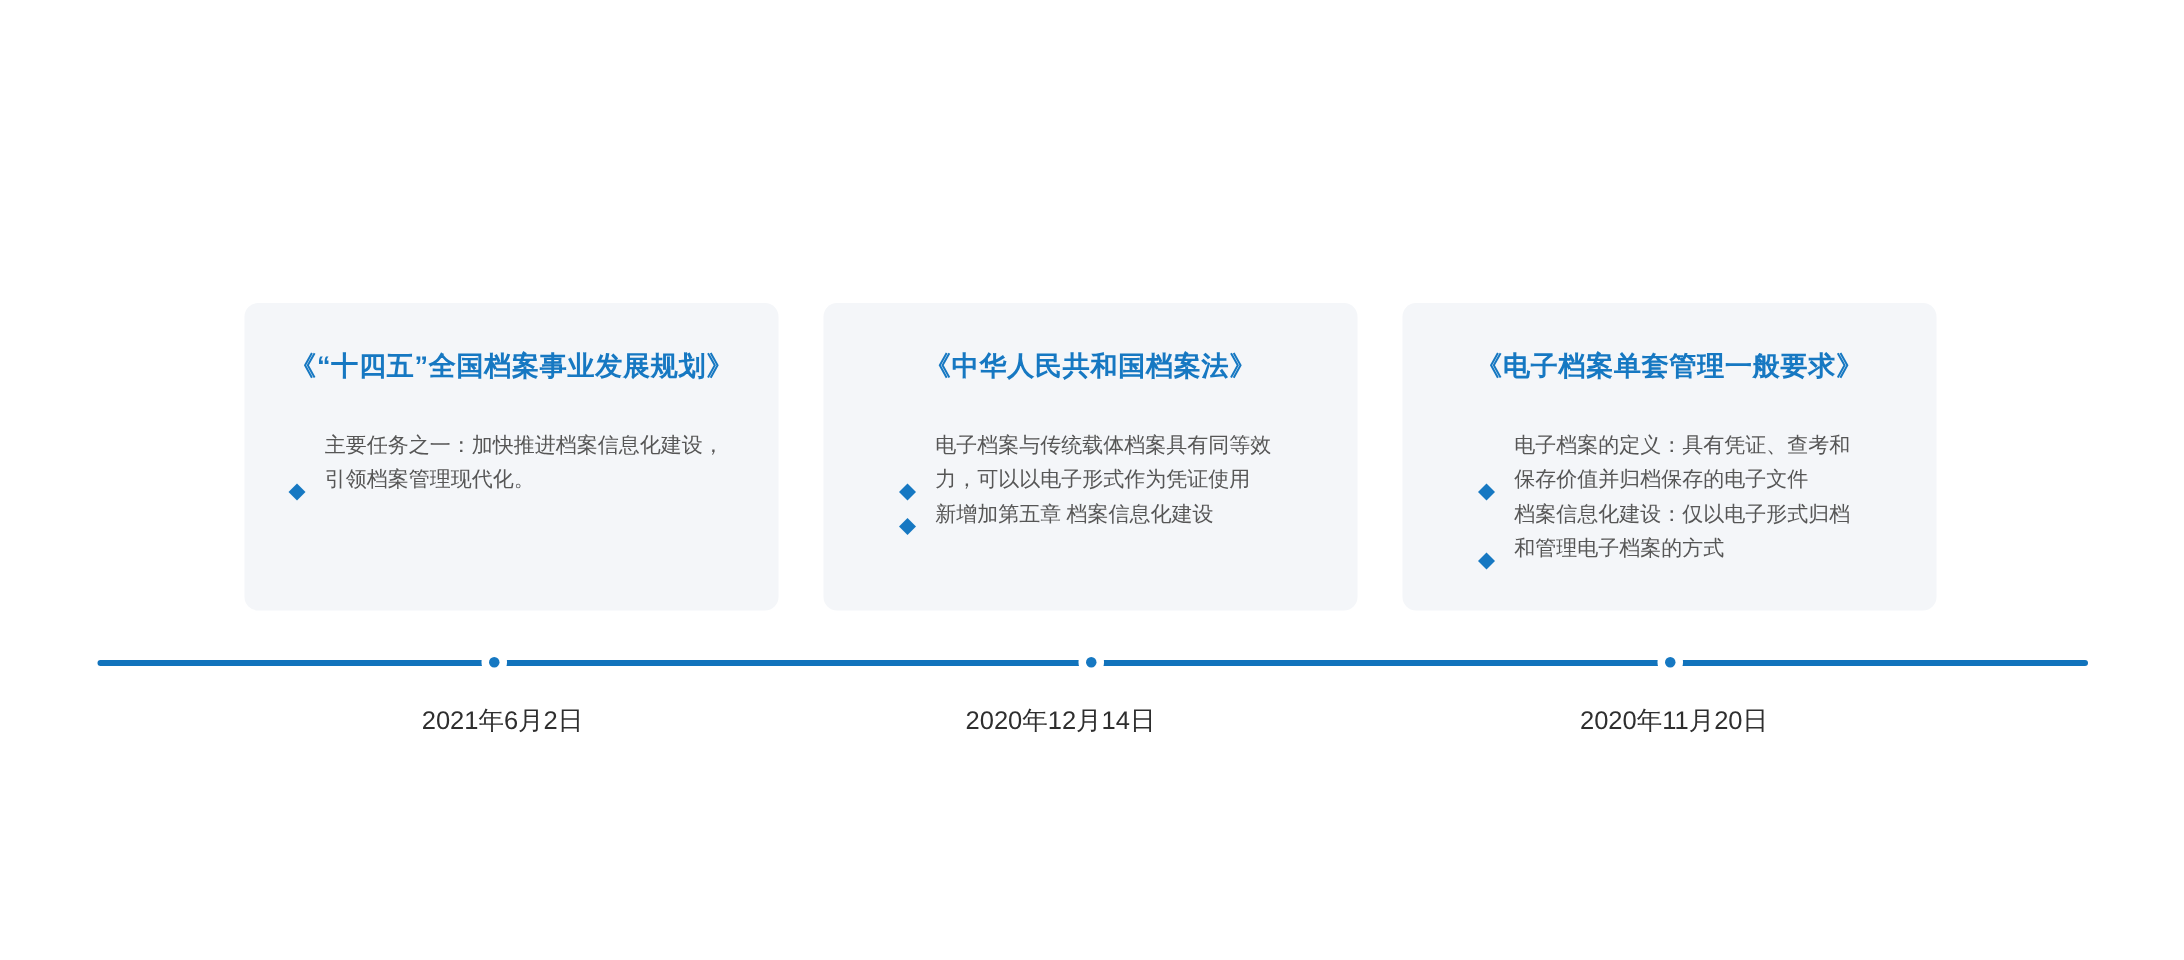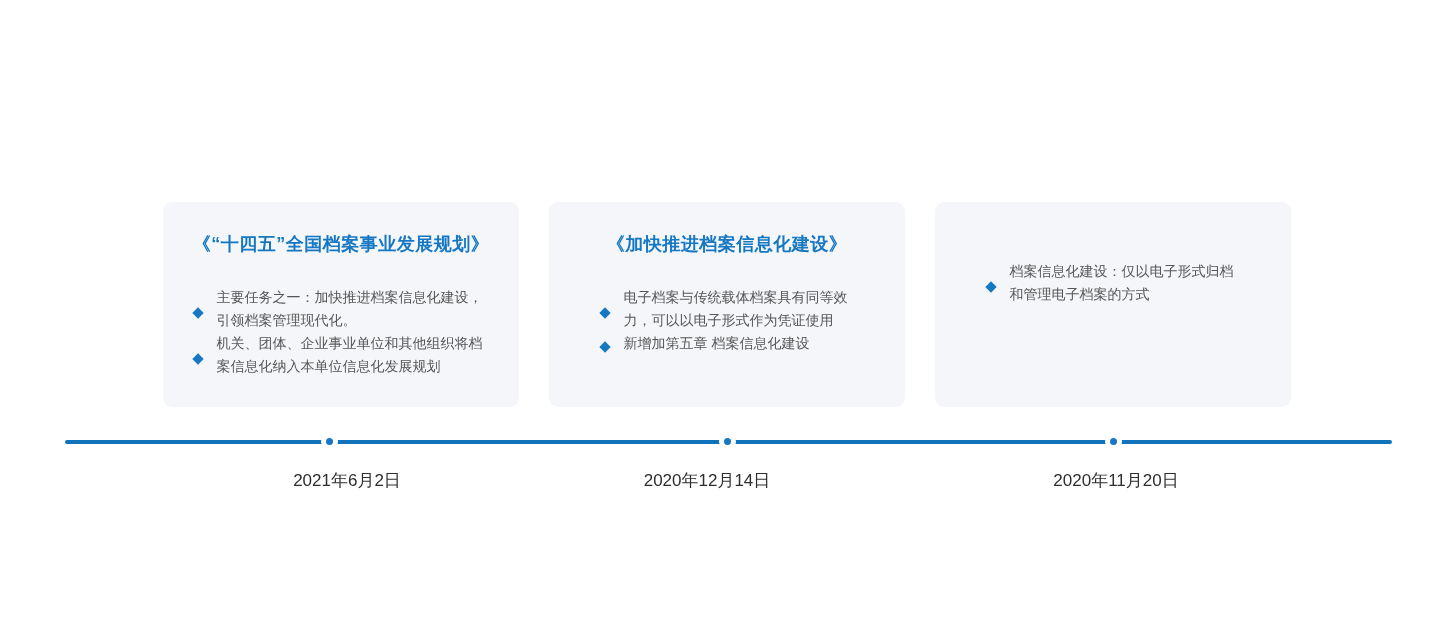--- a/index.html
+++ b/index.html
@@ -42,21 +42,22 @@
     letter-spacing: 0.5px;
   }
   .bullets {
     list-style: none;
     margin: 29px auto 0 auto;
     padding: 0;
     width: fit-content;
   }
   .bullet {
     display: flex;
-    align-items: center;
+    align-items: flex-end;
+    font-family: Liberation Serif, serif;
   }
   .diamond {
     flex: 0 0 auto;
     width: 8px;
     height: 8px;
     margin-top: 7px;
     margin-right: 6px;
     background: #1678c2;
     transform: rotate(45deg);
   }
@@ -95,61 +96,62 @@
 
   .timeline-date {
     position: absolute;
     top: 471px;
     transform: translateX(-50%);
     font-size: 17px;
     line-height: 20px;
     color: #2e2e2e;
     white-space: nowrap;
   }
-  .date-1 { left: 347px; }
+  .date-1 { left: 335px; }
   .date-2 { left: 707px; }
   .date-3 { left: 1116px; }
 </style>
 </head>
 <body>
 
 <div class="stage">
 
   <div class="cards">
 
     <section class="card card-1">
       <h2 class="card-title">《“十四五”全国档案事业发展规划》</h2>
       <ul class="bullets">
         <li class="bullet">
           <span class="diamond"></span>
           <span class="bullet-text">主要任务之一：加快推进档案信息化建设，引领档案管理现代化。</span>
         </li>
-        <li class="bullet">
-          <span class="diamond"></span>
-          <span class="bullet-text">机关、团体、企业事业单位和其他组织将档案信息化纳入本单位信息化发展规划</span>
-        </li>
       </ul>
     </section>
 
     <section class="card card-2">
-      <h2 class="card-title">《加快推进档案信息化建设》</h2>
+      <h2 class="card-title">《中华人民共和国档案法》</h2>
       <ul class="bullets">
         <li class="bullet">
           <span class="diamond"></span>
           <span class="bullet-text">电子档案与传统载体档案具有同等效力，可以以电子形式作为凭证使用</span>
         </li>
         <li class="bullet">
           <span class="diamond"></span>
           <span class="bullet-text">新增加第五章 档案信息化建设</span>
         </li>
       </ul>
     </section>
 
     <section class="card card-3">
+      <h2 class="card-title">《电子档案单套管理一般要求》</h2>
       <ul class="bullets">
+        <li class="bullet">
+          <span class="diamond"></span>
+          <span class="bullet-text">电子档案的定义：具有凭证、查考和保存价值并归档保存的电子文件</span>
+        </li>
         <li class="bullet">
           <span class="diamond"></span>
           <span class="bullet-text">档案信息化建设：仅以电子形式归档和管理电子档案的方式</span>
         </li>
       </ul>
     </section>
 
   </div>
 
   <div class="timeline-line"></div>

